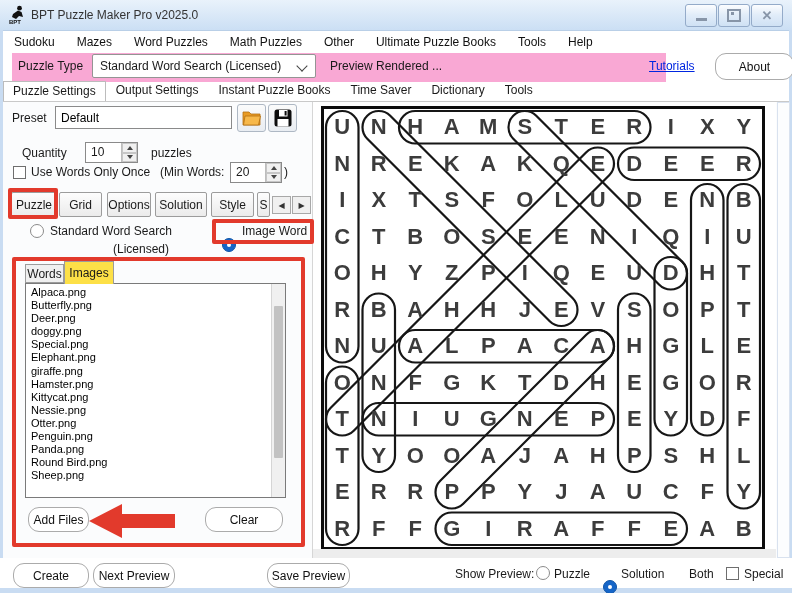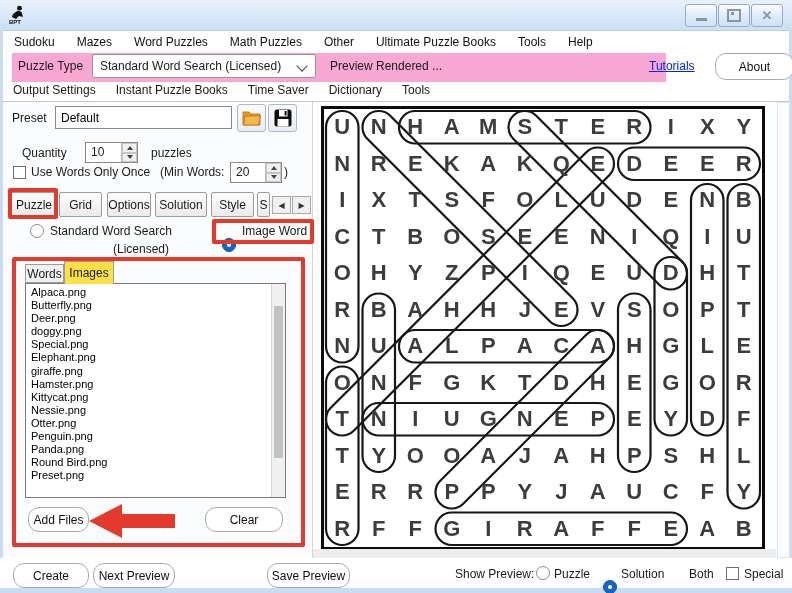--- a/index.html
+++ b/index.html
@@ -72,20 +72,21 @@
 </style>
 </head>
 <body>
 
 <div class="abs titlebar">
   <svg class="abs" style="left:8px;top:5px" width="19" height="20" viewBox="0 0 19 20">
     <circle cx="11.5" cy="3.2" r="2.4" fill="#111"></circle>
     <path d="M5 9 L10 5.5 L13.5 7 L15 12 L11 11 L8 14 L4 12 Z" fill="#111"></path>
     <text x="1" y="19" font-size="6" font-weight="bold" fill="#111" font-family="Liberation Sans">BPT</text>
   </svg>
+  <div class="abs win-title">BPT Puzzle Maker Pro v2025.0</div>
   <div class="abs win-btn wb-min">
       <div class="g-min"></div>
     </div>
   <div class="abs win-btn wb-max">
       <div class="g-max"></div>
     </div>
   <div class="abs win-btn wb-close">
       <div class="g-close">✕</div>
     </div>
 </div>
@@ -109,20 +110,21 @@
   <div class="abs combo">
     <span>Standard Word Search (Licensed)</span>
     <span class="chev"></span>
   </div>
   <div class="abs lbl" style="left:318px;top:6px">Preview Rendered ...</div>
   <a class="abs link" style="left:637px;top:6px">Tutorials</a>
   <div class="abs btn" style="left:703px;top:0;width:77px;height:25px">About</div>
 </div>
 
 <div class="abs tabstrip">
+    <div class="main-tab active">Puzzle Settings</div>
     <div class="main-tab">Output Settings</div>
     <div class="main-tab">Instant Puzzle Books</div>
     <div class="main-tab">Time Saver</div>
     <div class="main-tab">Dictionary</div>
     <div class="main-tab">Tools</div>
   </div>
 
 <div class="abs tabpage" style="position:absolute">
 
   <div class="abs lbl" style="left:9px;top:9px">Preset</div>
@@ -210,21 +212,21 @@
       <div class="file-item">Special.png</div>
       <div class="file-item">Elephant.png</div>
       <div class="file-item">giraffe.png</div>
       <div class="file-item">Hamster.png</div>
       <div class="file-item">Kittycat.png</div>
       <div class="file-item">Nessie.png</div>
       <div class="file-item">Otter.png</div>
       <div class="file-item">Penguin.png</div>
       <div class="file-item">Panda.png</div>
       <div class="file-item">Round Bird.png</div>
-      <div class="file-item">Preset.png</div>
+      <div class="file-item">Sheep.png</div>
     </div>
   <div class="abs btn" style="left:25px;top:405px;width:59px;height:23px">Add Files</div>
   <div class="abs btn" style="left:202px;top:405px;width:76px;height:23px">Clear</div>
 
   <div class="redbox" style="left:5px;top:86px;width:50px;height:31px"></div>
   <div class="redbox" style="left:209px;top:117px;width:102px;height:25px"></div>
   <div class="redbox" style="left:9px;top:155px;width:293px;height:290px"></div>
   <svg class="abs" style="left:84px;top:400px;z-index:41" width="88" height="38" viewBox="0 0 88 38">
     <polygon points="88,12 35,12 35,2 2,19 35,36 35,26 88,26" fill="#e23a2c"></polygon>
   </svg>

